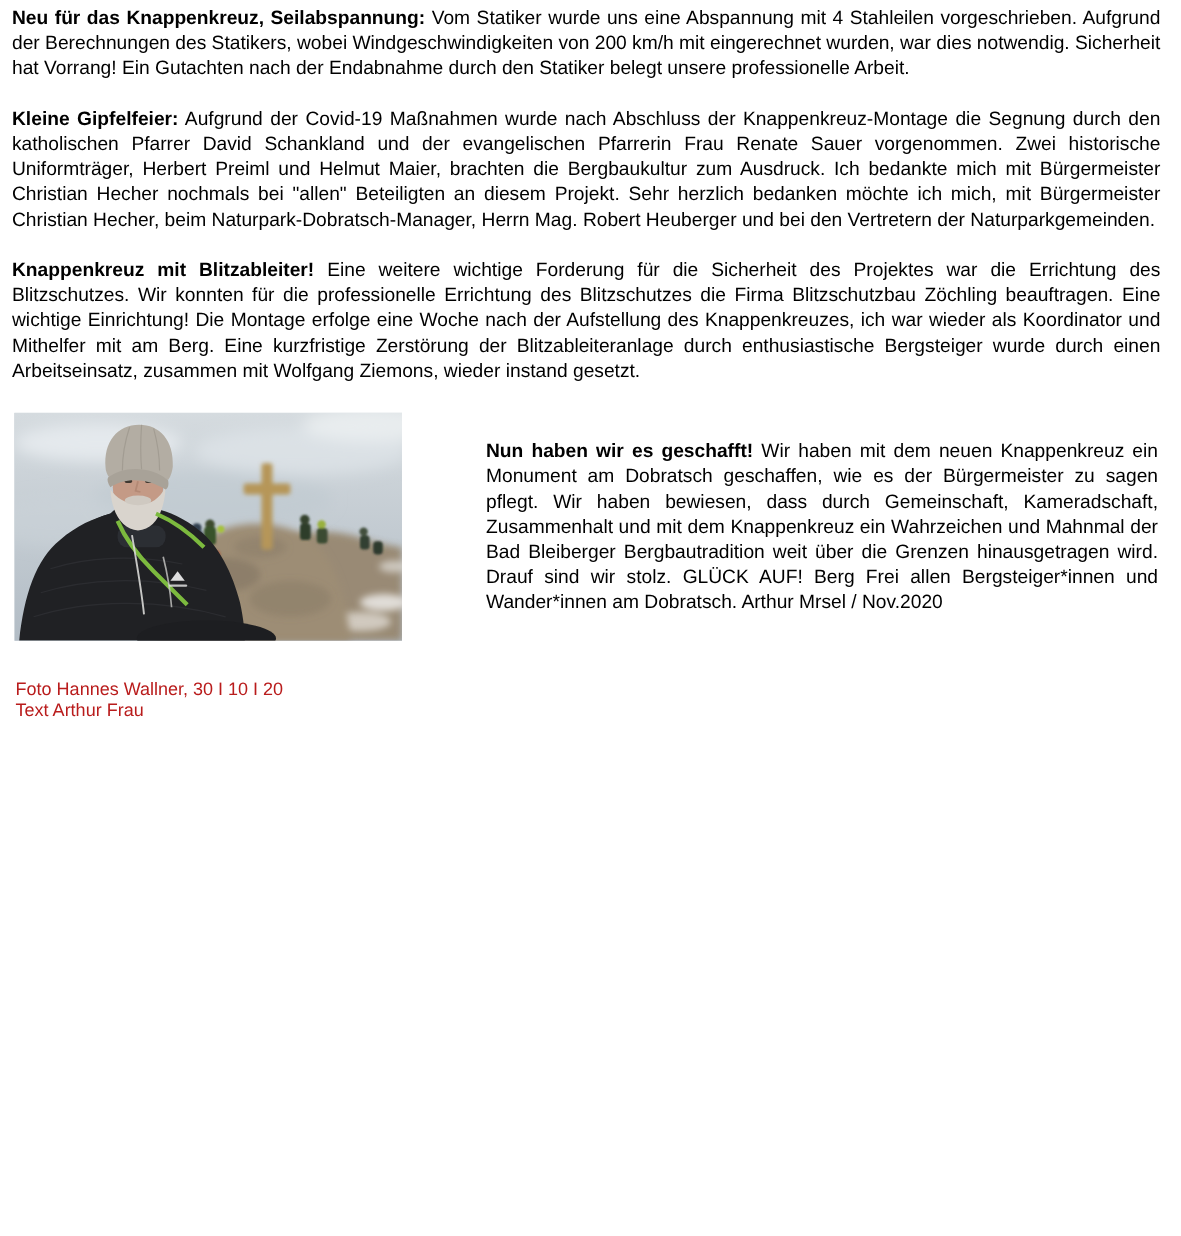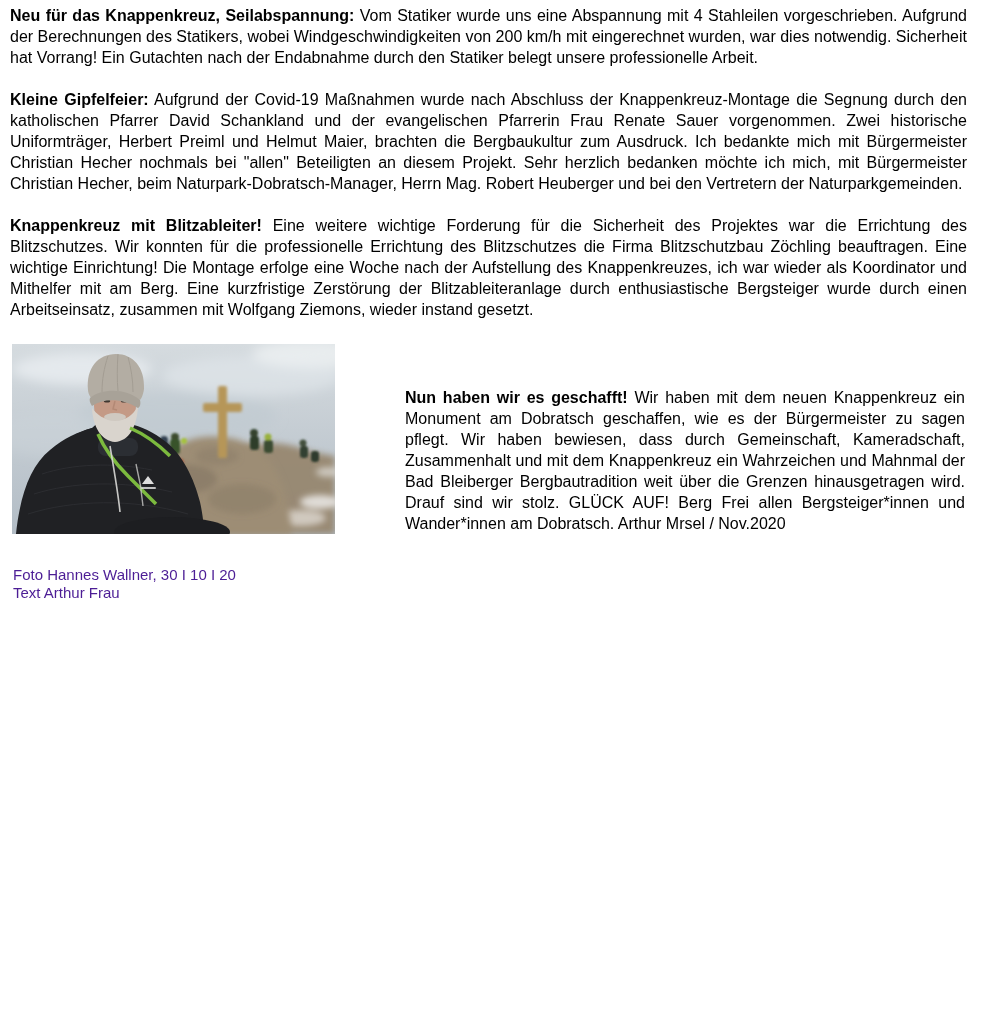--- a/index.html
+++ b/index.html
@@ -21,21 +21,21 @@
   p.para {
     margin: 0 0 21px 0;
     font-size: 16px;
     line-height: 21px;
     text-align: justify;
     color: #000000;
   }
   p.para b { font-weight: bold; }
   .media-row {
     display: flex;
-    align-items: flex-end;
+    align-items: center;
     margin-top: 24px;
   }
   .photo-frame {
     flex: 0 0 auto;
     width: 323px;
     height: 190px;
     margin-left: 2px;
     overflow: hidden;
     background: #c2cad1;
   }
@@ -45,21 +45,21 @@
     width: 560px;
     margin-left: 70px;
     margin-top: 1px;
   }
   .col-text p.para { margin: 0; }
   .caption {
     margin-top: 32px;
     margin-left: 3px;
     font-size: 15px;
     line-height: 18px;
-    color: #4c1d95;
+    color: #b91c1c;
   }
 </style>
 </head>
 <body>
 
 <div class="page">
   <div class="content">
 
     <p class="para"><b>Neu für das Knappenkreuz, Seilabspannung:</b> <span>Vom Statiker wurde uns eine Abspannung mit 4 Stahleilen vorgeschrieben. Aufgrund der Berechnungen des Statikers, wobei Windgeschwindigkeiten von 200 km/h mit eingerechnet wurden, war dies notwendig. Sicherheit hat Vorrang! Ein Gutachten nach der Endabnahme durch den Statiker belegt unsere professionelle Arbeit.</span></p>
 

